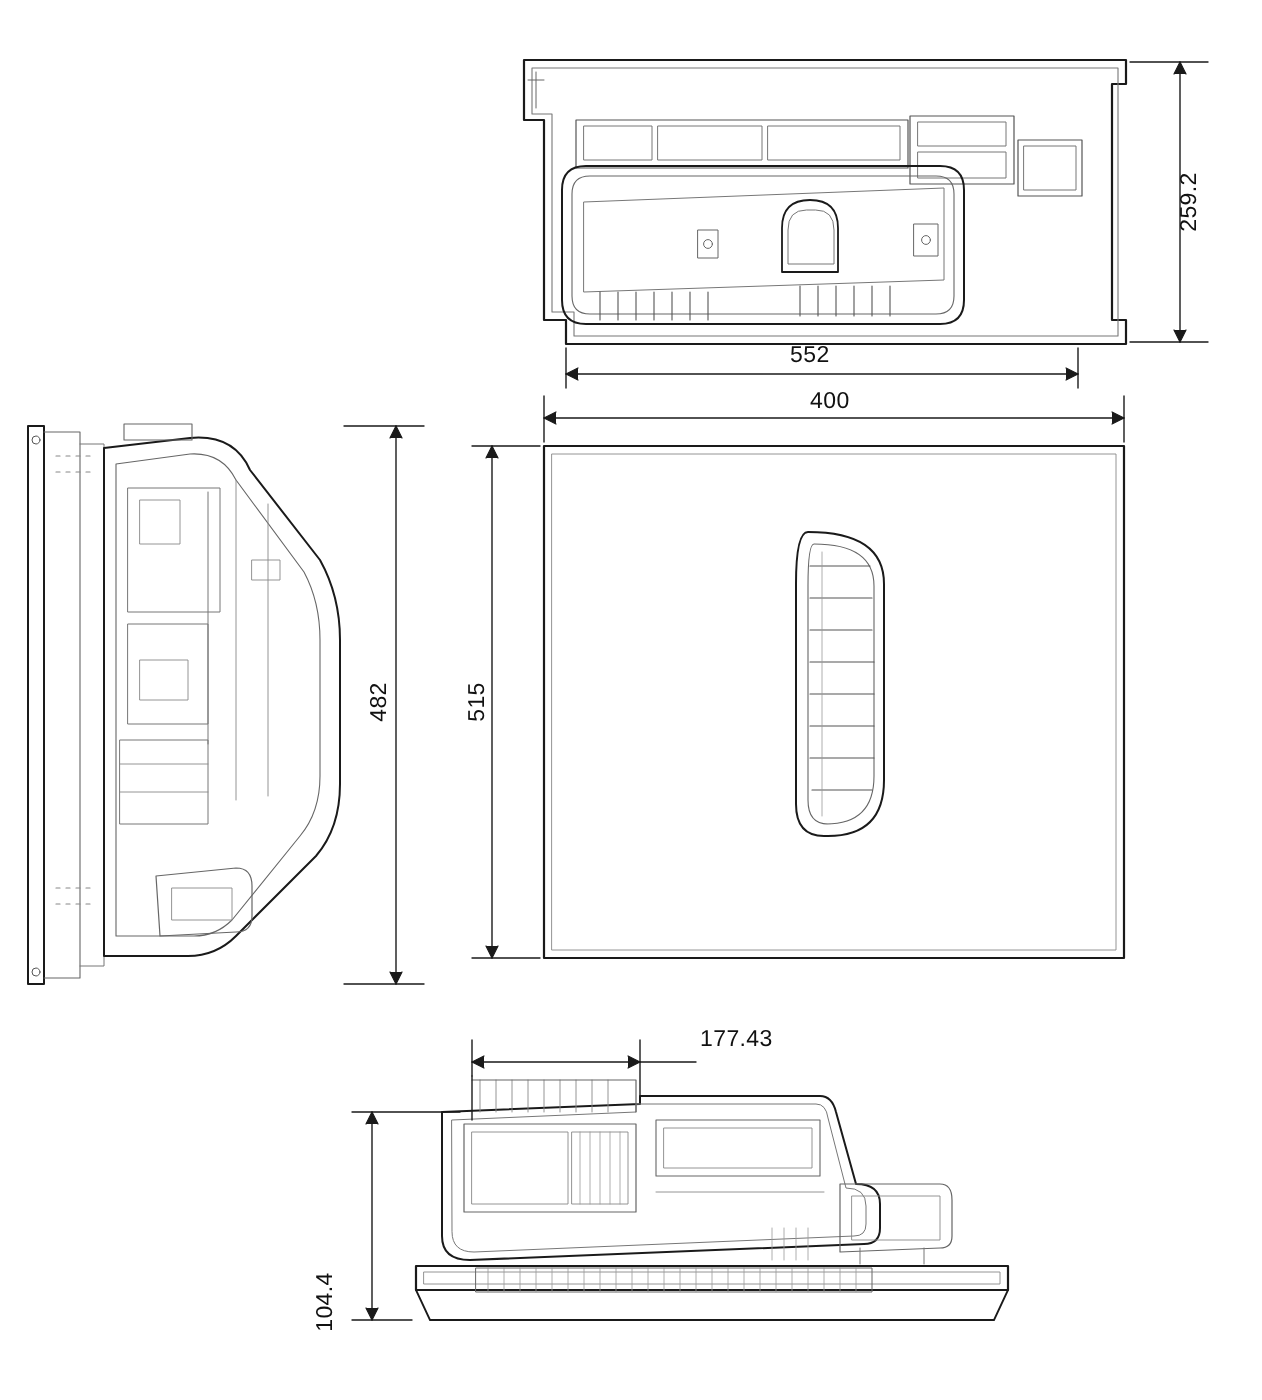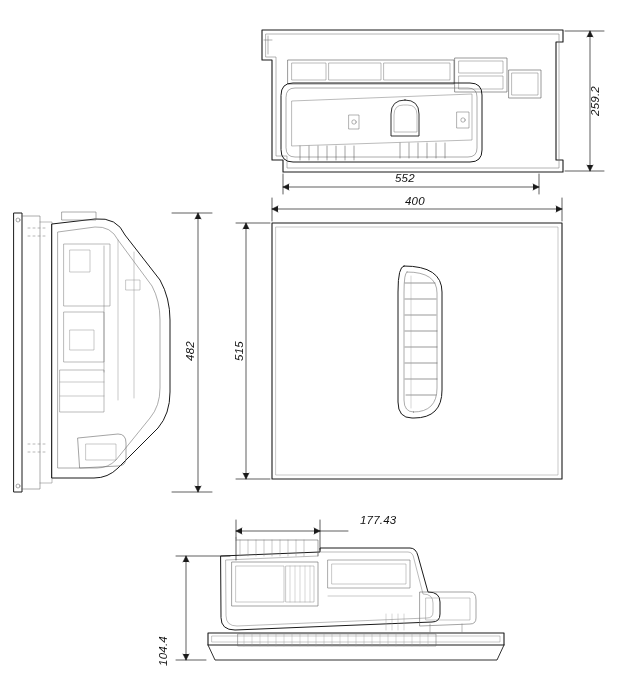--- a/index.html
+++ b/index.html
@@ -12,21 +12,20 @@
     height: 700px;
     position: relative;
     font-family: "Liberation Sans", sans-serif;
     color: #1a1a1a;
     overflow: hidden;
   }
   .sheet {
     position: absolute;
     inset: 0;
     background: #ffffff;
-    font-style: italic;
   }
   svg.drawing {
     position: absolute;
     left: 0;
     top: 0;
     width: 631px;
     height: 700px;
   }
   .dim-label {
     position: absolute;
@@ -223,17 +222,17 @@
   <div class="dim-label vert" style="left:575px; top:95px; width:40px; text-align:center;">259.2</div>
 
   <div class="dim-label" style="left:395px; top:172px;">552</div>
 
   <div class="dim-label vert" style="left:170px; top:345px; width:40px; text-align:center;">482</div>
 
   <div class="dim-label" style="left:405px; top:195px;">400</div>
 
   <div class="dim-label vert" style="left:219px; top:345px; width:40px; text-align:center;">515</div>
 
-  <div class="dim-label" style="left:360px; top:514px;">177.43</div>
+  <div class="dim-label" style="left:350px; top:514px;">177.43</div>
 
   <div class="dim-label vert" style="left:140px; top:645px; width:46px; text-align:center;">104.4</div>
 
 </div>
 
 </body></html>

